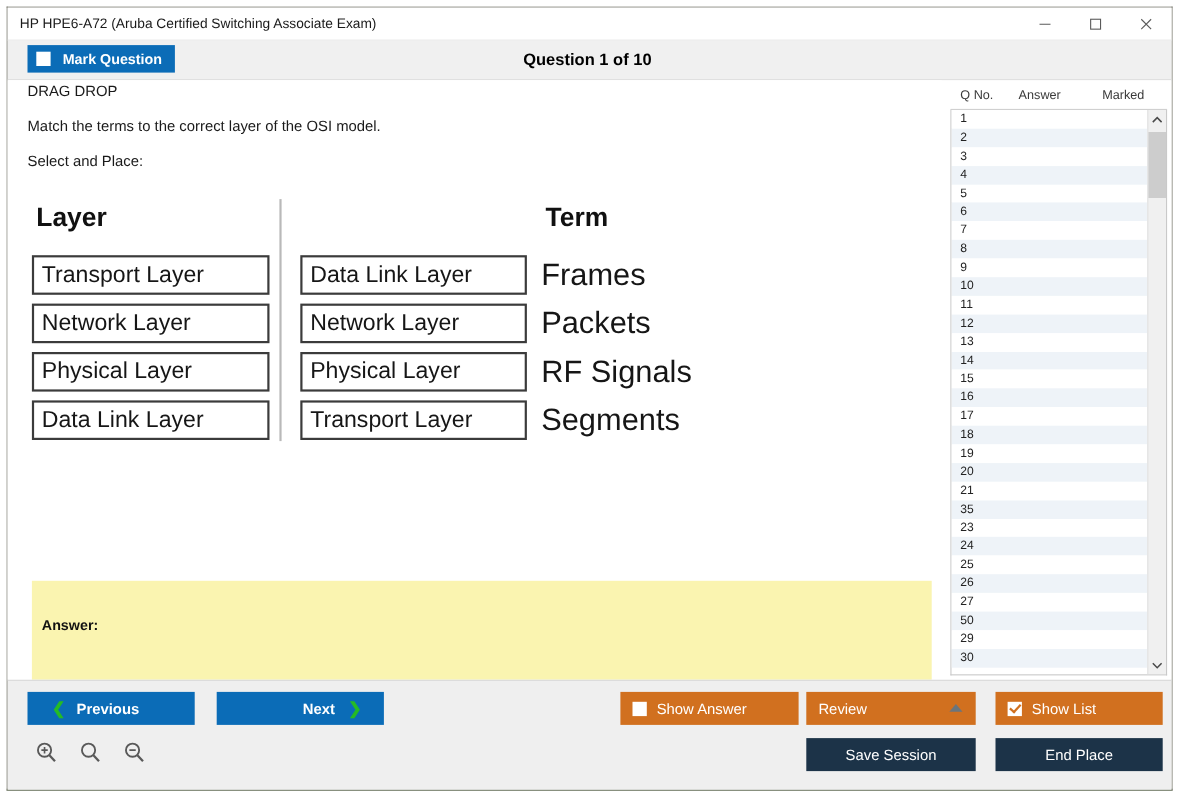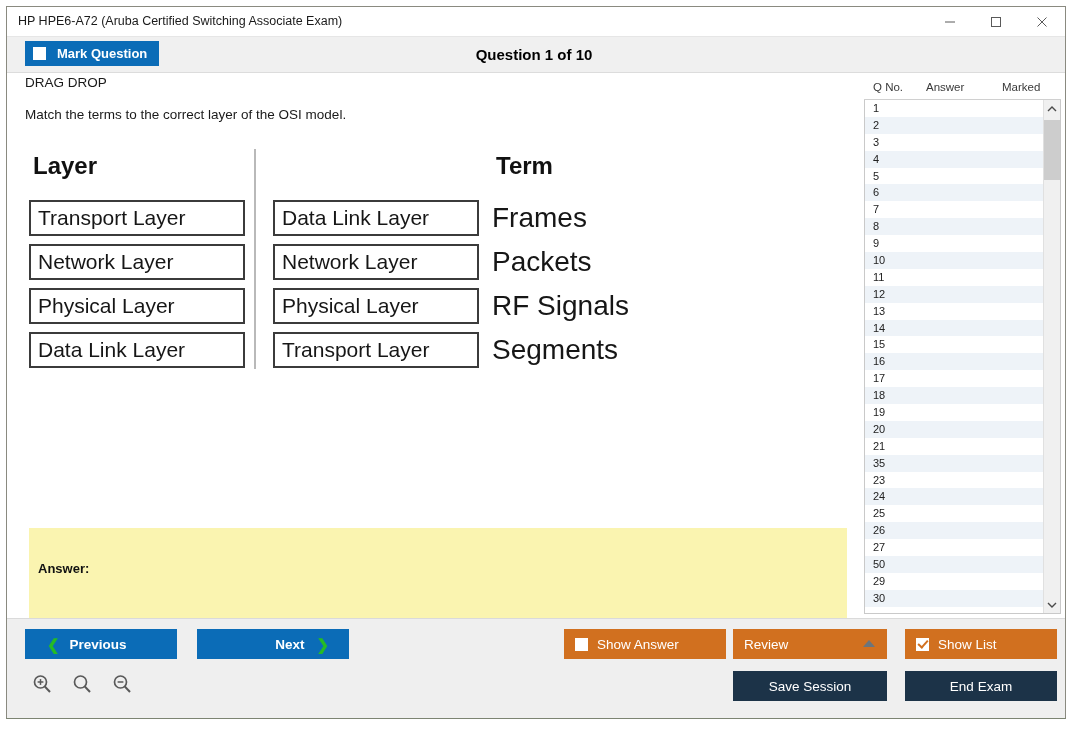--- a/index.html
+++ b/index.html
@@ -379,20 +379,21 @@
       <div class="qtitle">
         <span>Question 1 of 10</span>
       </div>
     </div>
 
     <div class="body-split">
 
       <div class="content">
         <p class="q-line l1">DRAG DROP</p>
         <p class="q-line l2">Match the terms to the correct layer of the OSI model.</p>
+        <p class="q-line l3">Select and Place:</p>
 
         <div class="diagram">
           <div class="dd-divider"></div>
 
           <div class="dd-col-head dd-head-layer">Layer</div>
           <div class="dd-col-head dd-head-term">Term</div>
 
           <div class="dd-box dd-left r0">Transport Layer</div>
           <div class="dd-box dd-left r1">Network Layer</div>
           <div class="dd-box dd-left r2">Physical Layer</div>
@@ -577,18 +578,18 @@
 
       <button class="btn btn-orange b-showlist">
         <span class="cb-checked"></span>
         <span>Show List</span>
       </button>
 
       <button class="btn btn-navy b-save">
         <span>Save Session</span>
       </button>
       <button class="btn btn-navy b-end">
-        <span>End Exam</span>
+        <span>End Place</span>
       </button>
     </div>
 
   </div>
 </div>
 
 </body></html>

